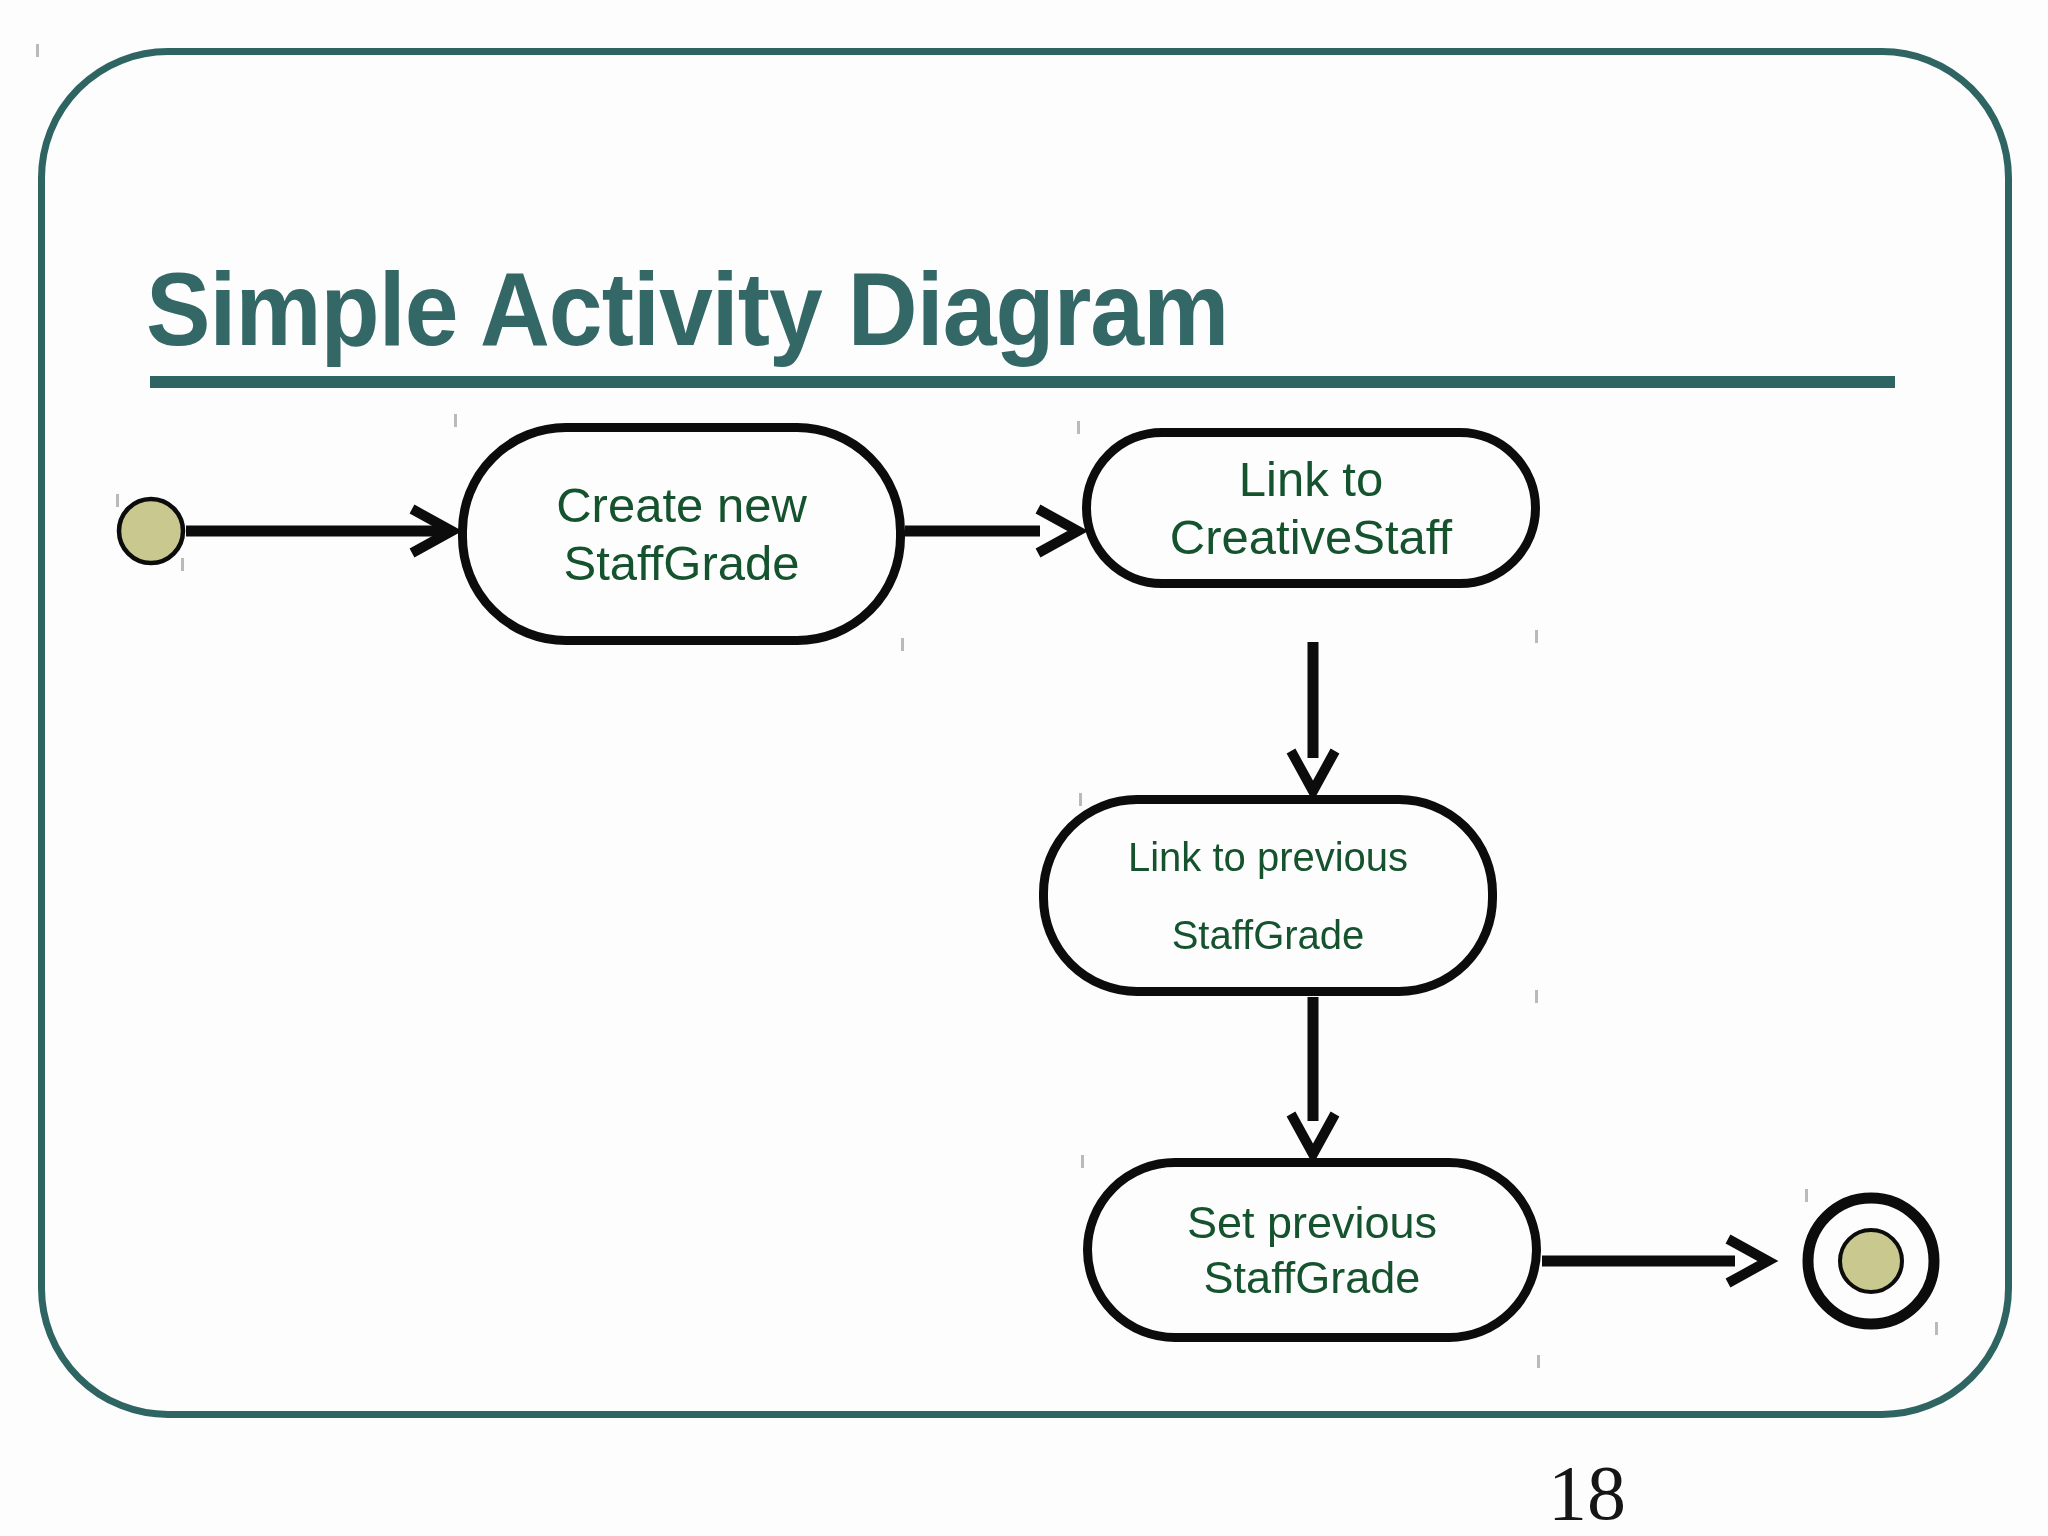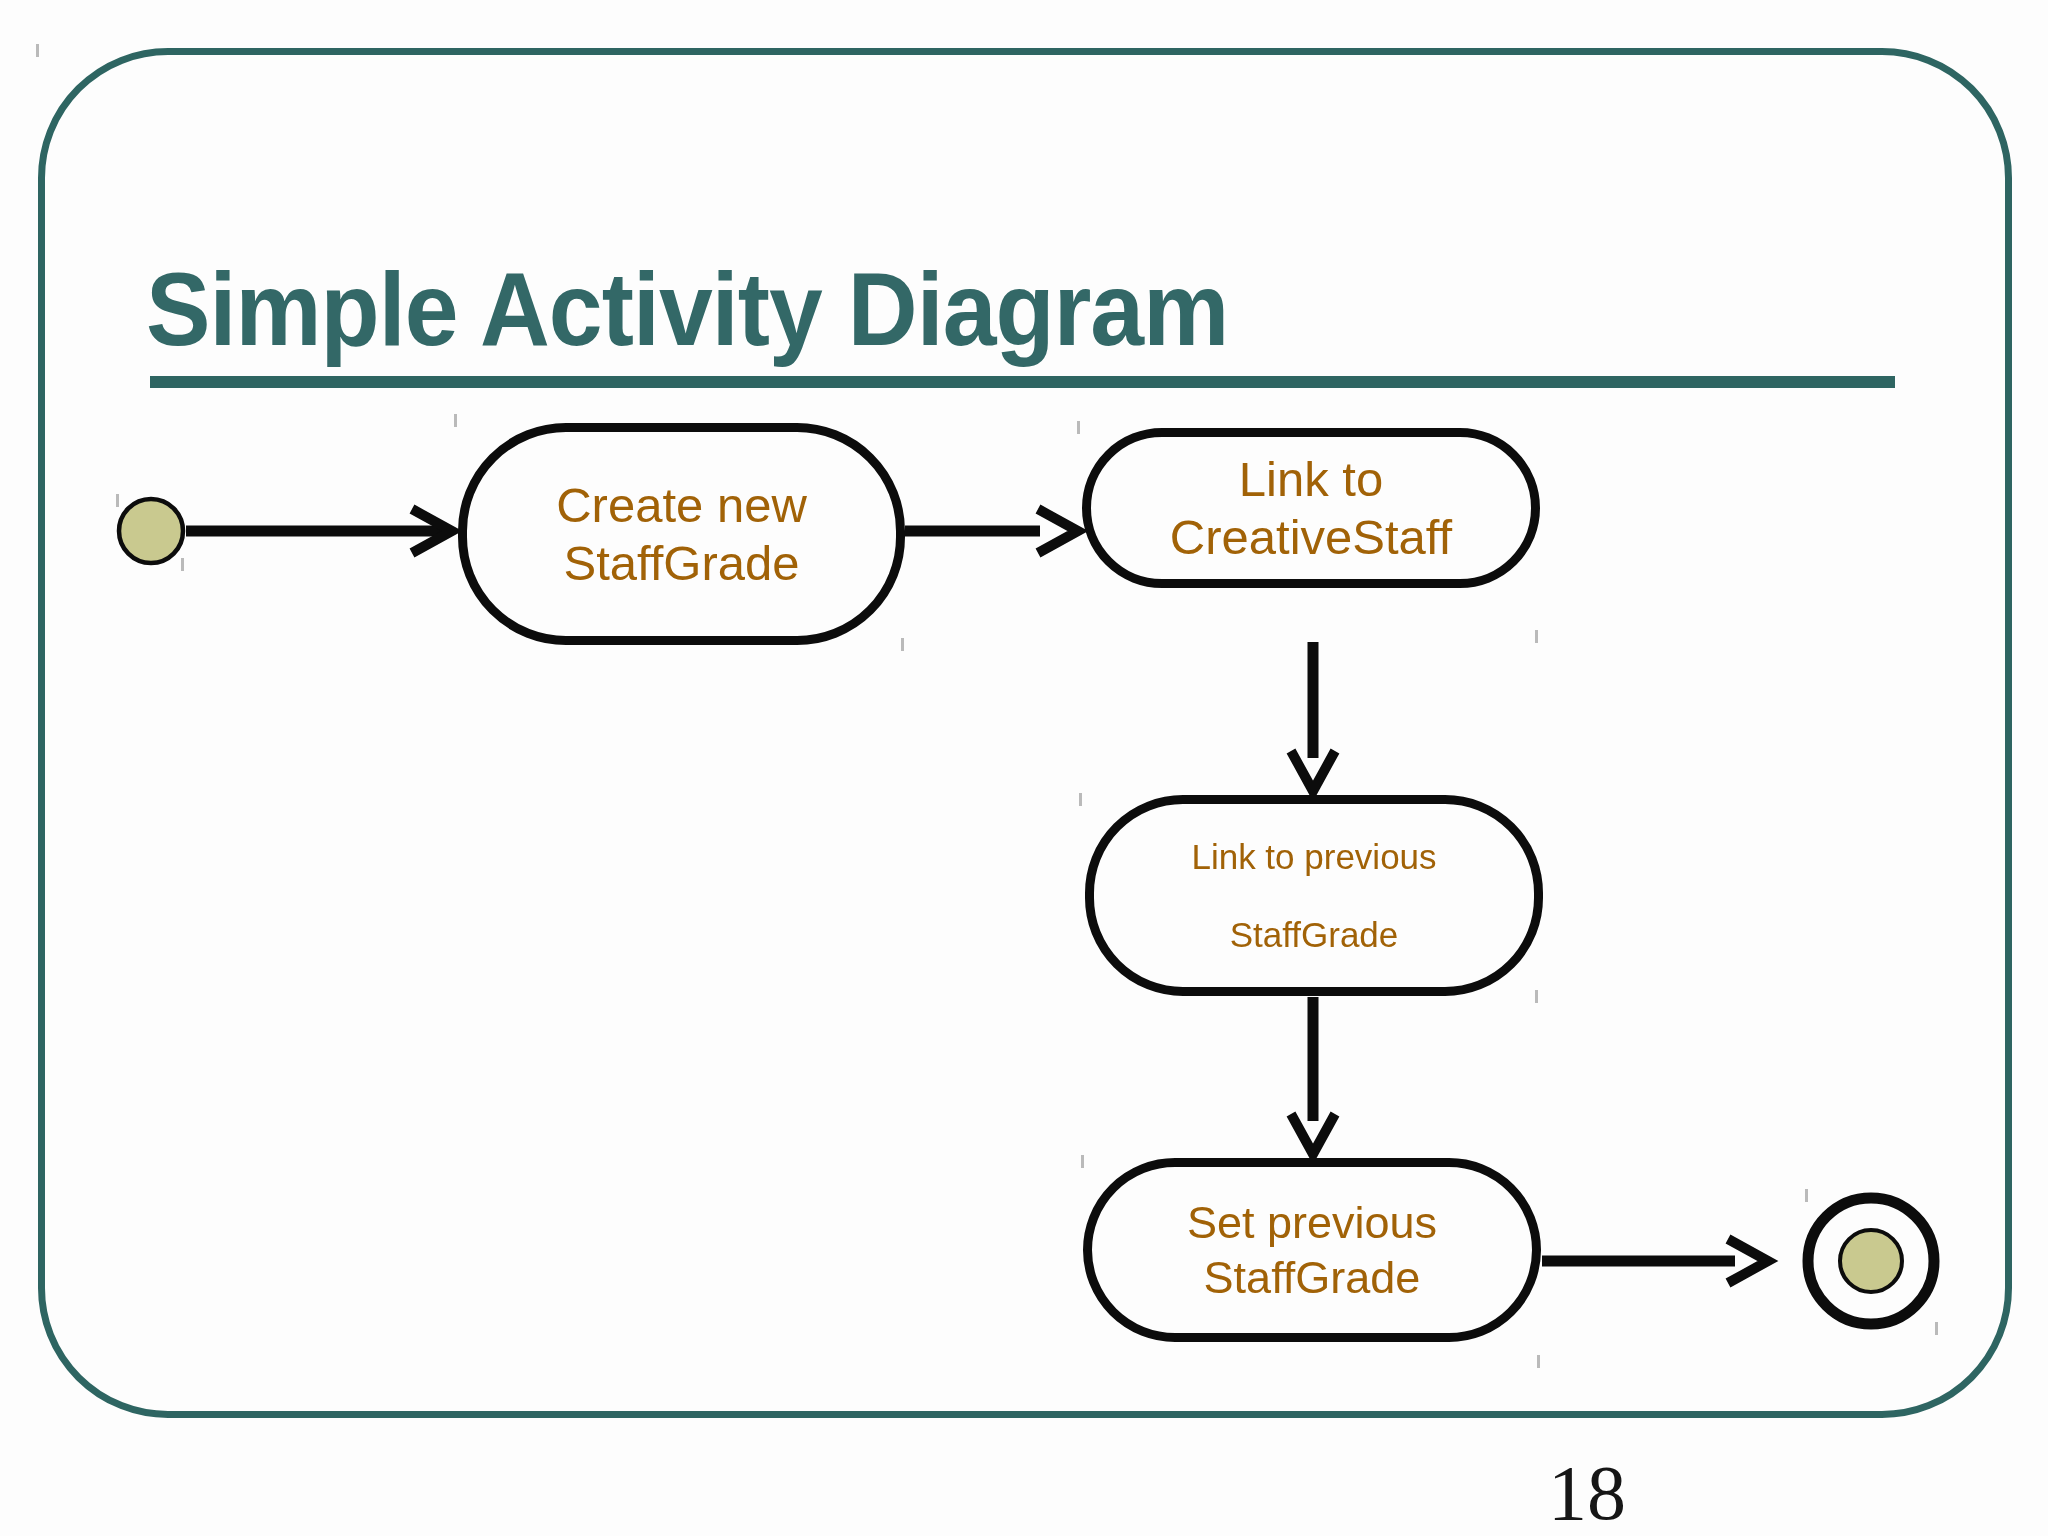--- a/index.html
+++ b/index.html
@@ -21,26 +21,26 @@
   }
   .title-rule {
     position:absolute; left:150px; top:376px; width:1745px; height:12px;
     background:#2e6562;
   }
   .diagram-svg { position:absolute; left:0; top:0; pointer-events:none; }
   .abox {
     position:absolute; box-sizing:border-box;
     border:9px solid #0c0c0c; background:#fdfdfd;
     display:flex; flex-direction:column; align-items:center; justify-content:center;
-    text-align:center; color:#a16207;
+    text-align:center; color:#14532d;
   }
   .abox span { display:block; }
   .box-1 { left:458px;  top:423px;  width:447px; height:222px; border-radius:108px; font-size:49px; line-height:58px; }
   .box-2 { left:1082px; top:428px;  width:458px; height:160px; border-radius:105px; font-size:49px; line-height:58px; }
-  .box-3 { left:1085px; top:795px;  width:458px; height:201px; border-radius:98px;  font-size:35px; line-height:58px;gap:20px; }
+  .box-3 { left:1039px; top:795px;  width:458px; height:201px; border-radius:98px;  font-size:40px; line-height:58px;gap:20px; }
   .box-4 { left:1083px; top:1158px; width:458px; height:184px; border-radius:100px; font-size:45px; line-height:55px; }
   .page-number {
     position:absolute; left:1548px; top:1448px;
     font-family:"Liberation Serif", serif; font-size:78px; color:#161616;
   }
   .tick {
     position:absolute; width:3px; height:13px; background:#a3a3a3; opacity:0.75;
   }
 </style>
 </head>

